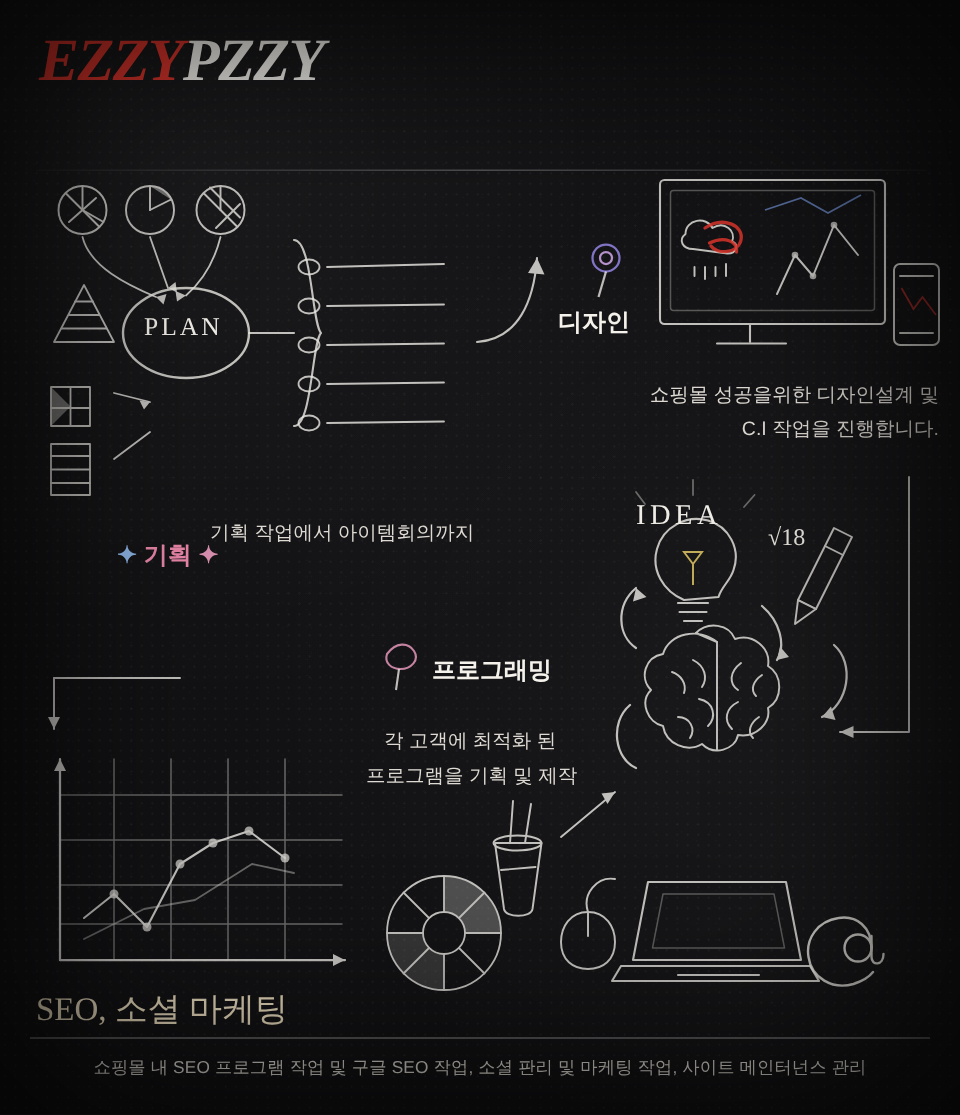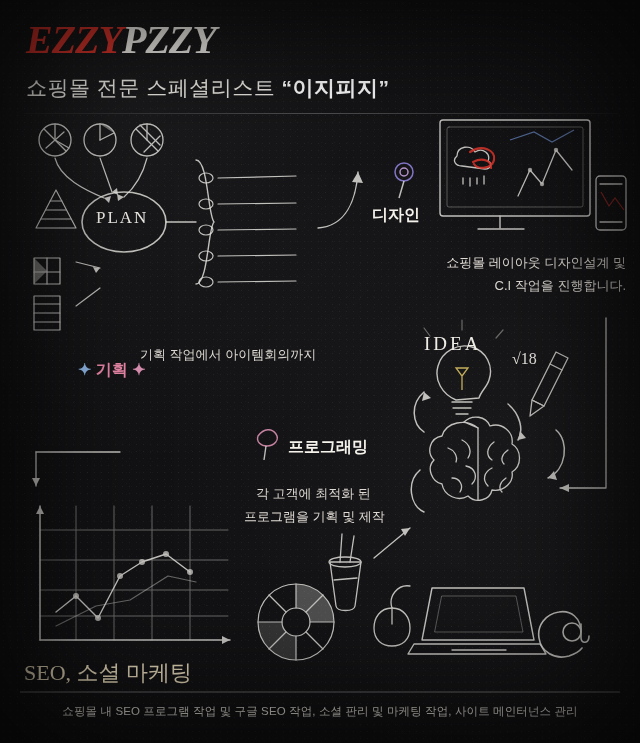--- a/index.html
+++ b/index.html
@@ -159,23 +159,20 @@
 </style>
 </head>
 <body>
 
 <div id="page">
 
   <div id="logo">
     <span class="ezzy">EZZY</span><span class="pzzy">PZZY</span>
   </div>
 
-  <div id="tagline">
-    <span>쇼핑몰 전문 스페셜리스트 </span><span class="quote">“이지피지”</span>
-  </div>
 
   <div class="rule" style="left:24px; top:113px; width:594px;"></div>
 
   <svg class="art" viewBox="0 0 640 743">
 
     <g class="chalk" stroke-width="1.3">
       <circle cx="55" cy="140" r="16"></circle>
       <line x1="55" y1="140" x2="55" y2="124"></line>
       <line x1="55" y1="140" x2="69" y2="148"></line>
       <line x1="44" y1="129" x2="66" y2="151"></line>
@@ -434,21 +431,21 @@
     <span class="star">✦</span>
     <span>기획</span>
     <span class="star2">✦</span>
   </div>
   <div class="body-text" style="left:140px; top:344px; width:260px;">
     <div>기획 작업에서 아이템회의까지</div>
   </div>
 
   <div class="sec-head white" style="left:372px; top:205px;">디자인</div>
   <div class="body-text right" style="left:336px; top:252px; width:290px;">
-    <div>쇼핑몰 레이아웃 디자인설계 및</div>
+    <div>쇼핑몰 성공을위한 디자인설계 및</div>
     <div>C.I 작업을 진행합니다.</div>
   </div>
 
   <div class="sec-head white" style="left:288px; top:437px;">프로그래밍</div>
   <div class="body-text" style="left:244px; top:483px; width:210px;">
     <div style="padding-left:12px;">각 고객에 최적화 된</div>
     <div>프로그램을 기획 및 제작</div>
   </div>
 
   <div id="seo-title">SEO, 소셜 마케팅</div>

